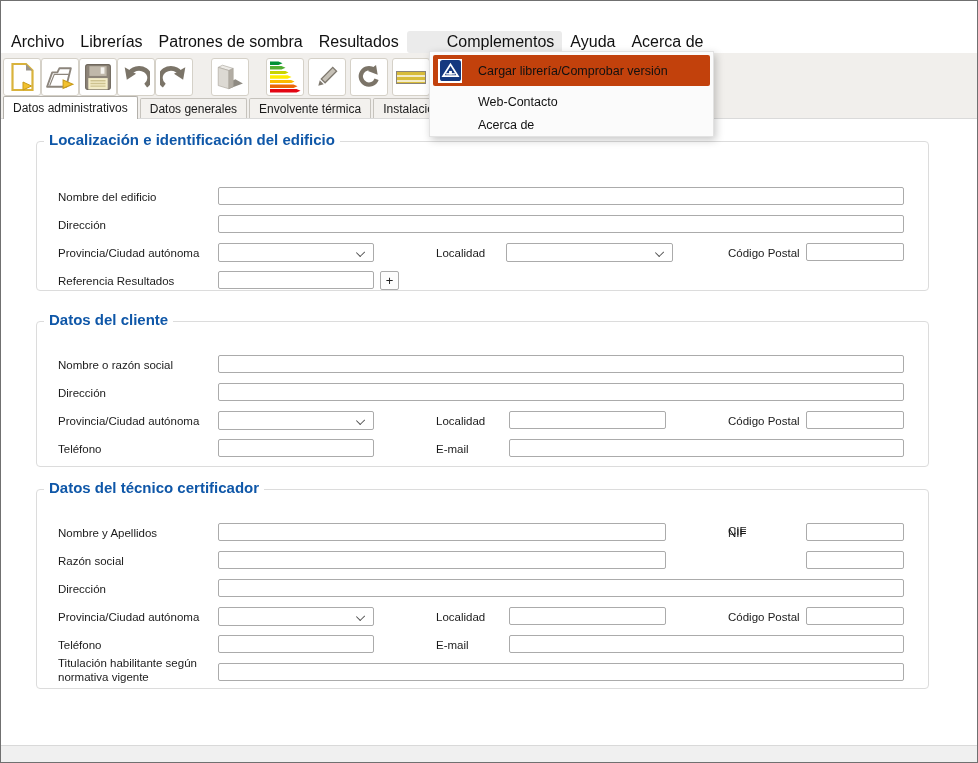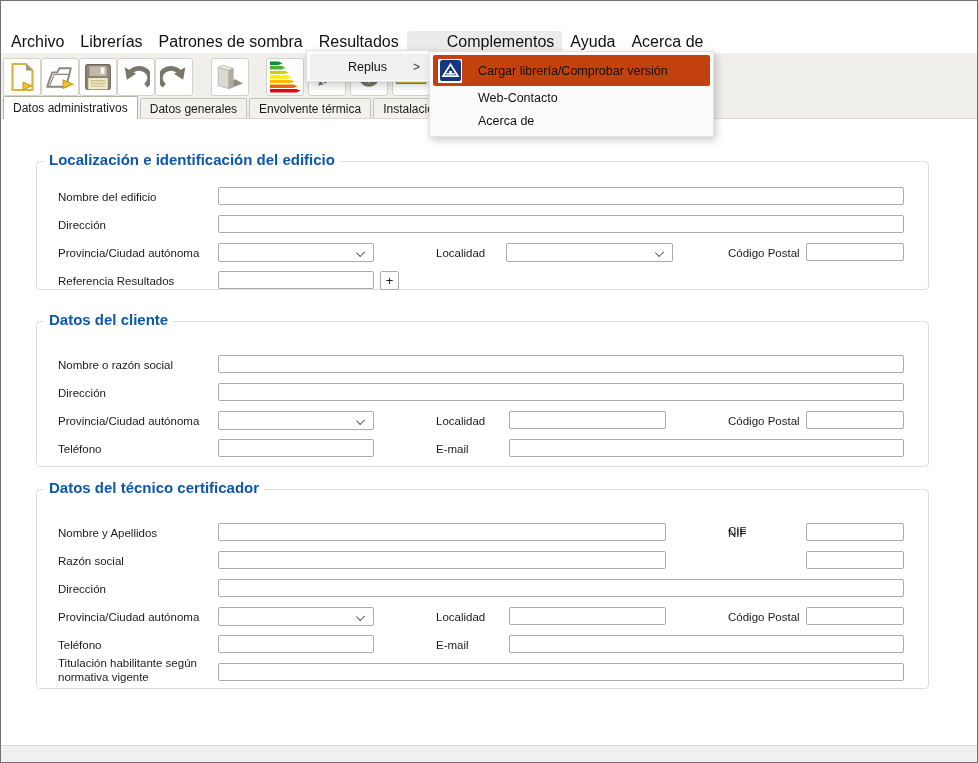--- a/index.html
+++ b/index.html
@@ -50,21 +50,21 @@
   
   .menu-panel { position:absolute; background:#fbfbfb; border:1px solid #e2e2e2; box-shadow:2px 3px 8px rgba(0,0,0,0.22); z-index:10; }
   .replus-panel { left:305px; top:49px; width:126px; height:32px; padding:3px; }
   .menu-row { height:26px; display:flex; align-items:center; border-radius:2px; }
   .menu-row.highlighted { background:#f0f0f0; }
   .menu-row-label { font-size:12.5px; color:#111; margin-left:38px; }
   .submenu-arrow { margin-left:auto; margin-right:8px; font-size:12px; color:#333; }
   .submenu-panel { left:428px; top:50px; width:285px; padding:3px 3px 4px 3px; }
   .submenu-row { display:flex; align-items:center; border-radius:2px; }
   .submenu-row.first { height:31px; }
-  .submenu-row.small { height:23px; }
+  .submenu-row.small { height:23px;align-items:flex-end; }
   .submenu-row.highlighted { background:#c2410c; }
   .replus-logo { width:24px; height:24px; background:#ffffff; margin-left:5px; display:flex; align-items:center; justify-content:center; }
   .submenu-label { font-size:12.5px; color:#111; margin-left:16px; }
   .submenu-row.small .submenu-label { margin-left:45px; }
 </style>
 </head>
 <body>
 
 <div class="window">
 
@@ -155,21 +155,21 @@
 
   <div class="tabstrip">
     <span class="tab active">Datos administrativos</span>
     <span class="tab">Datos generales</span>
     <span class="tab">Envolvente térmica</span>
     <span class="tab">Instalaciones</span>
   </div>
 
   <div class="content"></div>
 
-  <div class="groupbox" style="left:35px;top:160px;width:893px;height:129px">
+  <div class="groupbox" style="left:35px;top:140px;width:893px;height:150px">
     <span class="groupbox-title">Localización e identificación del edificio</span>
   </div>
   <span class="flabel" style="left:57px;top:190px">Nombre del edificio</span>
   <input class="tin" style="left: 217px; top: 186px; width: 686px;">
   <span class="flabel" style="left:57px;top:218px">Dirección</span>
   <input class="tin" style="left: 217px; top: 214px; width: 686px;">
   <span class="flabel" style="left:57px;top:246px">Provincia/Ciudad autónoma</span>
   <div class="combo" style="left:217px;top:242px;width:156px">
       <span class="chev"></span>
     </div>
@@ -226,26 +226,20 @@
   <input class="tin" style="left: 805px; top: 606px; width: 98px;">
   <span class="flabel" style="left:57px;top:638px">Teléfono</span>
   <input class="tin" style="left: 217px; top: 634px; width: 156px;">
   <span class="flabel" style="left:435px;top:638px">E-mail</span>
   <input class="tin" style="left: 508px; top: 634px; width: 395px;">
   <span class="flabel wrap" style="left:57px;top:656px">Titulación habilitante según normativa vigente</span>
   <input class="tin" style="left: 217px; top: 662px; width: 686px;">
 
   <div class="statusbar"></div>
 
-  <div class="menu-panel replus-panel">
-    <div class="menu-row highlighted">
-      <span class="menu-row-label">Replus</span>
-      <span class="submenu-arrow">&gt;</span>
-    </div>
-  </div>
 
   <div class="menu-panel submenu-panel">
     <div class="submenu-row first highlighted">
       <span class="replus-logo">
         <svg width="21" height="21" viewBox="0 0 24 24">
           <rect width="24" height="24" rx="3" fill="#14387f"></rect>
           <polygon points="12,5 20.5,18.5 3.5,18.5" fill="none" stroke="#ffffff" stroke-width="2"></polygon>
           <rect x="10.4" y="12.5" width="3.2" height="4" fill="#ffffff"></rect>
           <rect x="7" y="15" width="10" height="1.6" fill="#ffffff"></rect>
         </svg>

